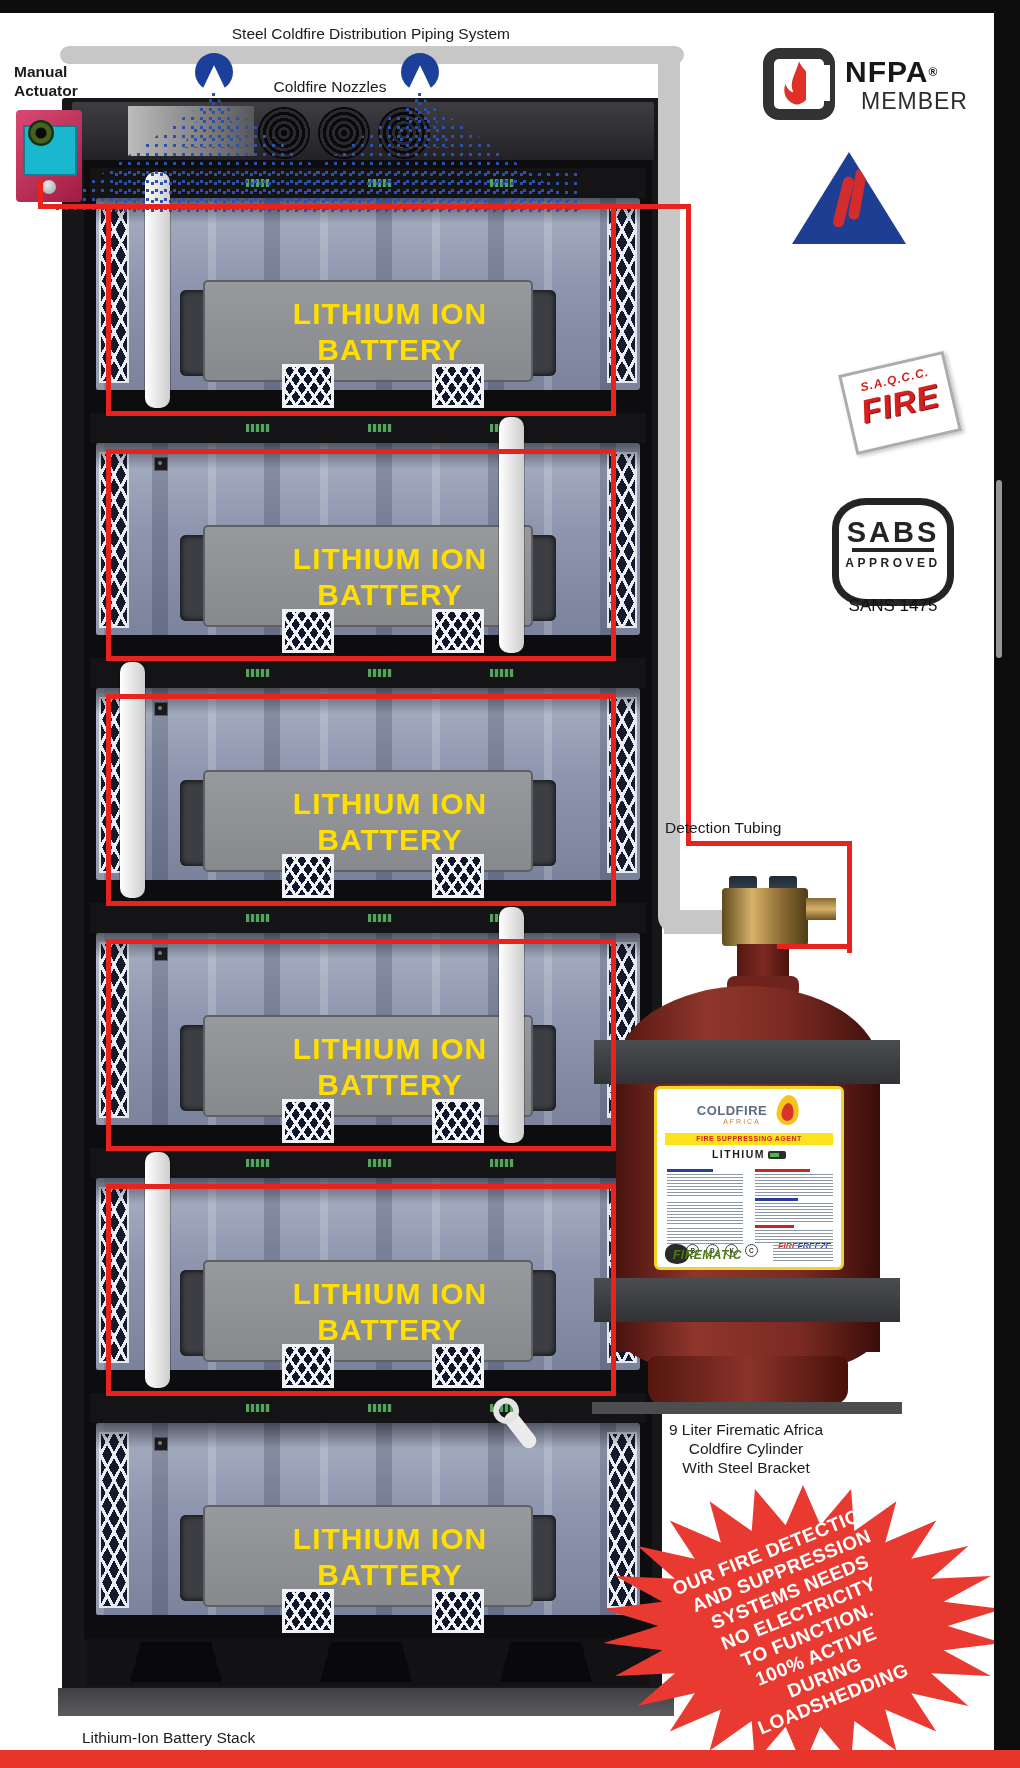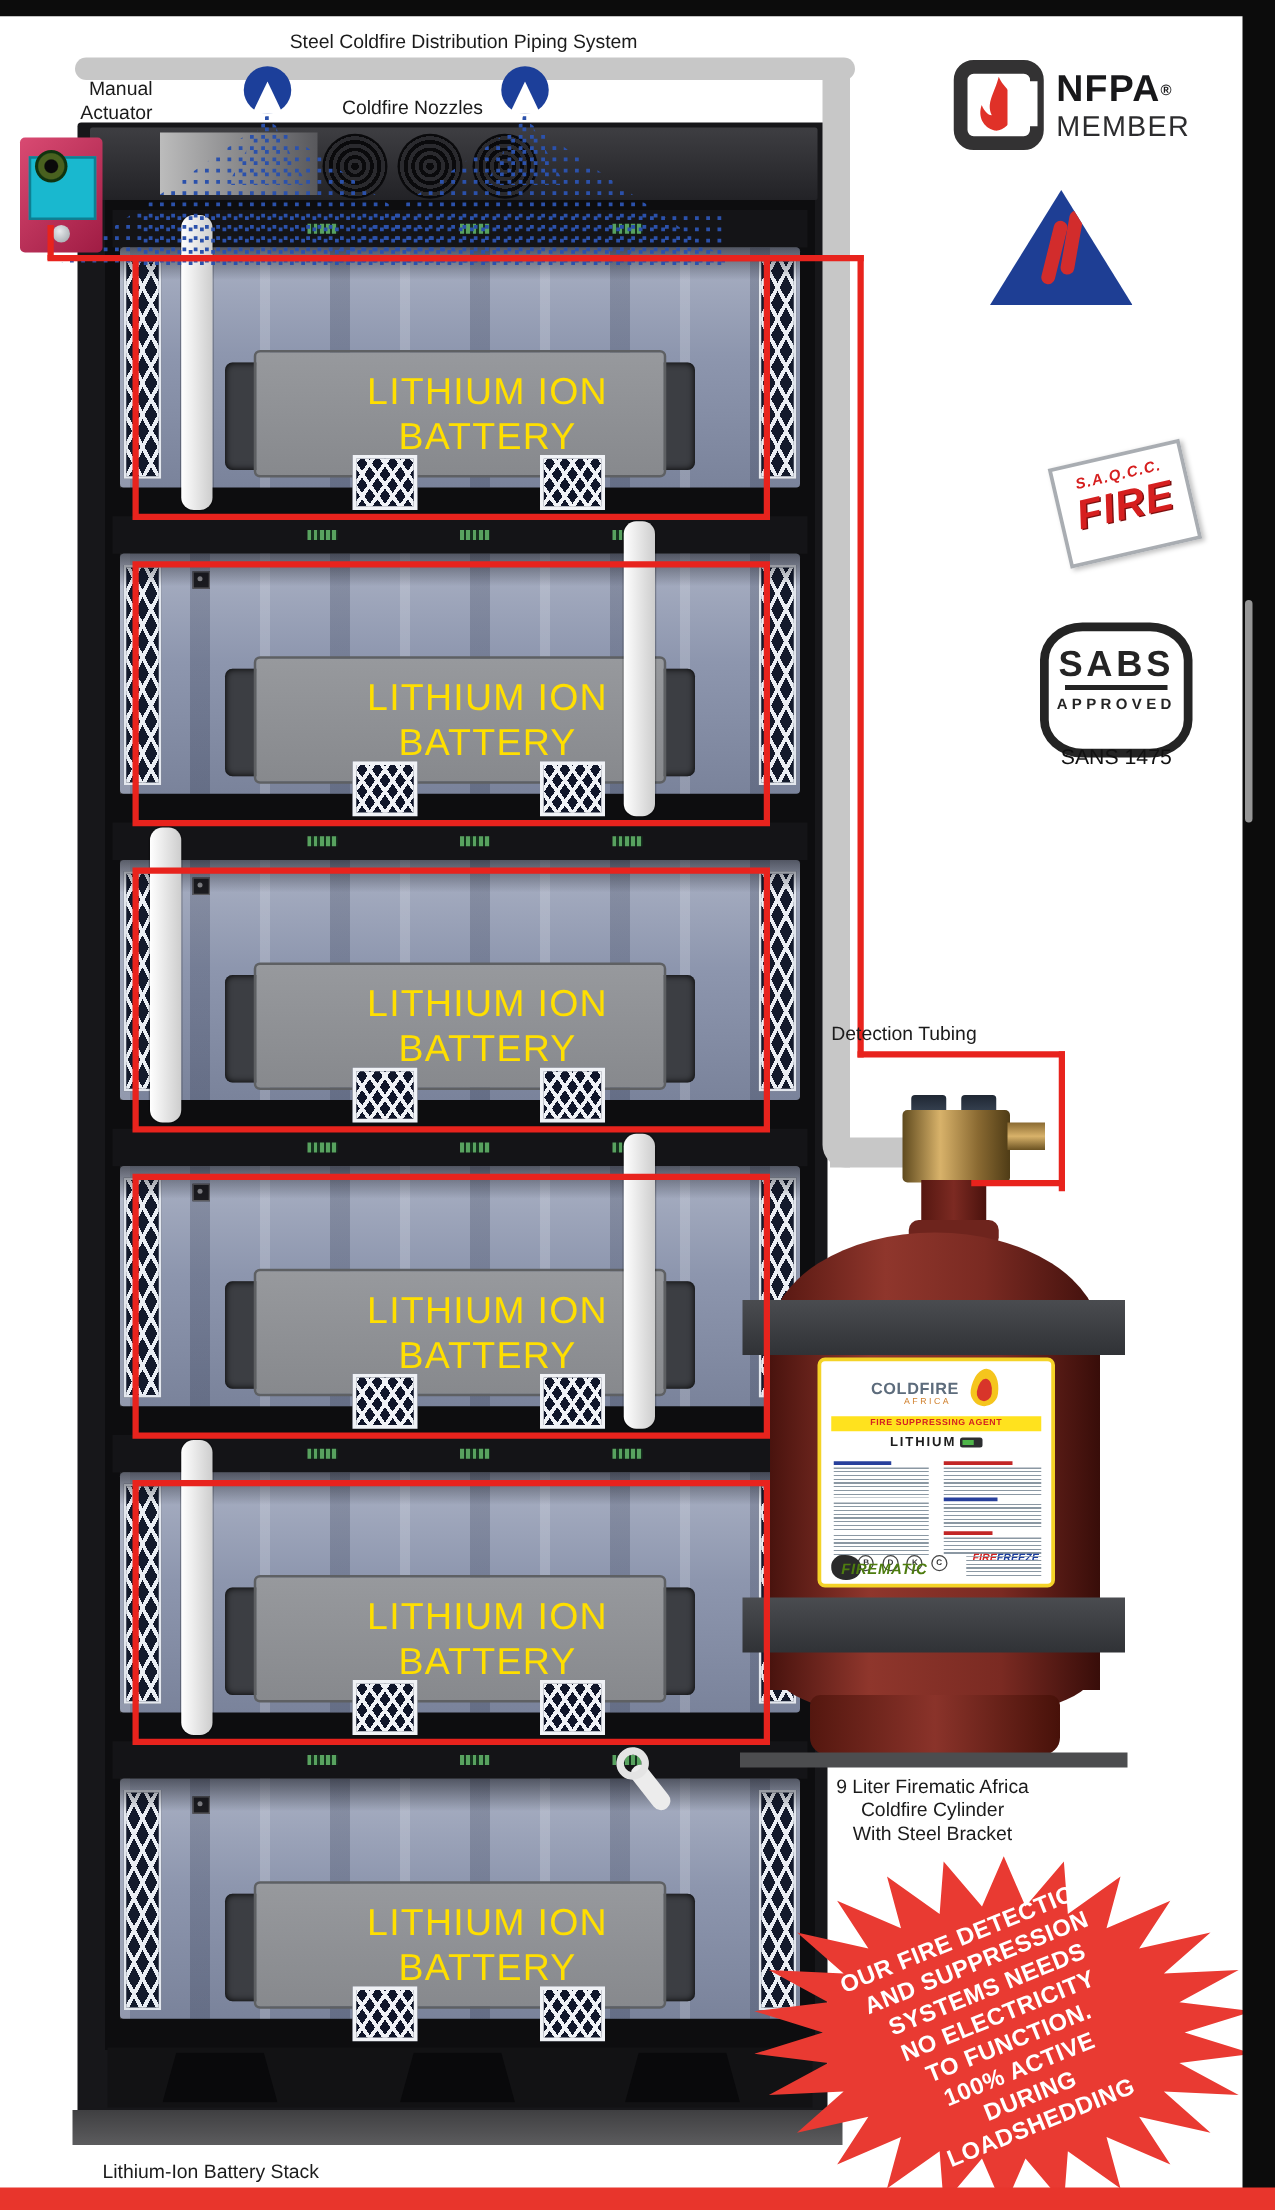--- a/index.html
+++ b/index.html
@@ -27,21 +27,21 @@
   .tick{position:absolute;top:11px;width:24px;height:8px;background:repeating-linear-gradient(90deg,#58a25f 0 3px,#14301d 3px 5px);}
   .mod-body{position:absolute;left:6px;right:6px;top:30px;height:192px;border-radius:3px;background:linear-gradient(180deg,#aab1c4 0%,#8d96ae 45%,#7a839b 100%);}
   .mod-body::before{content:"";position:absolute;inset:0;background:repeating-linear-gradient(90deg,rgba(255,255,255,.18) 0 8px,rgba(0,0,0,0) 8px 56px,rgba(18,26,50,.20) 56px 72px,rgba(0,0,0,0) 72px 112px);}
   .mod-body::after{content:"";position:absolute;left:0;right:0;top:0;height:26px;background:linear-gradient(180deg,rgba(10,12,20,.55),rgba(10,12,20,0));}
   .lattice{position:absolute;top:9px;width:26px;height:172px;background:#131a2c;border:2px solid #e3e7ee;background-image:repeating-linear-gradient(62deg,transparent 0 9px,#eaeef4 9px 12px),repeating-linear-gradient(-62deg,transparent 0 9px,#eaeef4 9px 12px);}
   .lat-l{left:3px;} .lat-r{right:3px;}
   .mini-lattice{position:absolute;top:166px;width:46px;height:38px;background:#10162a;border:3px solid #f0f2f6;background-image:repeating-linear-gradient(55deg,transparent 0 7px,#f0f2f6 7px 10px),repeating-linear-gradient(-55deg,transparent 0 7px,#f0f2f6 7px 10px);z-index:2;}
   .flange{position:absolute;top:92px;width:36px;height:86px;background:#3c3e43;border-radius:6px;box-shadow:inset 0 0 6px #000;}
   .fl-l{left:84px;} .fl-r{right:84px;}
   .plate{position:absolute;left:50%;top:82px;transform:translateX(-50%);width:330px;height:102px;background:linear-gradient(180deg,#97999d,#87898d);border:2px solid #5e6063;border-radius:5px;text-align:center;padding-top:14px;box-sizing:border-box;z-index:2;}
-  .plate-line{font-size:30px;font-weight:400;color:#ffdf00;line-height:36px;letter-spacing:1px;padding-left:44px;}
+  .plate-line{font-size:30px;font-weight:700;color:#ffdf00;line-height:36px;letter-spacing:1px;padding-left:44px;}
   .screw{position:absolute;left:58px;top:14px;width:12px;height:12px;background:#1b1b1f;border:1px solid #5c5c60;}
   .screw::after{content:"";position:absolute;left:3px;top:3px;width:4px;height:4px;border-radius:50%;background:#8a8a8e;}
   .cable{position:absolute;top:4px;width:25px;height:236px;border-radius:10px;background:linear-gradient(90deg,#ffffff,#cdcdcd);box-shadow:0 0 0 1px rgba(0,0,0,.25);z-index:4;}
   .hook{position:absolute;right:118px;top:16px;width:15px;height:42px;background:#ececec;border-radius:8px;transform:rotate(-38deg);z-index:4;}
   .hook::after{content:"";position:absolute;left:-5px;top:-16px;width:14px;height:14px;border:6px solid #e4e4e4;border-radius:50%;}
   
   .red{position:absolute;background:#e8231d;z-index:8;}
   .detect-box{position:absolute;left:106px;width:510px;height:212px;border:5px solid #e8231d;box-sizing:border-box;z-index:8;}
   
   .pipe{position:absolute;background:#c7c7c7;z-index:4;}
@@ -54,21 +54,21 @@
   .actuator{left:16px;top:110px;width:66px;height:92px;background:linear-gradient(135deg,#d94a72,#a01c44);border-radius:4px;z-index:7;}
   .act-panel{position:absolute;left:7px;top:15px;width:50px;height:47px;background:#19b8cf;border:2px solid #0e7f92;}
   .act-knob{position:absolute;left:12px;top:10px;width:26px;height:26px;border-radius:50%;background:radial-gradient(circle at 50% 50%,#0a0a0a 0 5px,#49611f 6px 10px,#10330f 11px);}
   .act-btn{position:absolute;left:26px;top:70px;width:14px;height:14px;border-radius:50%;background:radial-gradient(circle at 40% 35%,#e8ebed,#9aa0a5);}
   
   .nfpa-box{left:763px;top:48px;width:72px;height:72px;border:11px solid #333233;border-radius:16px;box-sizing:border-box;z-index:6;}
   .nfpa-notch{position:absolute;right:-6px;bottom:8px;width:24px;height:36px;background:#ffffff;}
   .nfpa-text{left:845px;top:56px;width:150px;z-index:6;}
   .nfpa-name{font-size:30px;font-weight:900;color:#18181a;letter-spacing:1px;line-height:32px;}
   .nfpa-reg{font-size:12px;vertical-align:top;font-weight:700;}
-  .nfpa-member{font-size:23px;color:#2c2c2e;letter-spacing:1px;line-height:26px;}
+  .nfpa-member{font-size:23px;color:#2c2c2e;letter-spacing:1px;line-height:26px;margin-left:16px;}
   .fpasa-tri{left:792px;top:152px;width:114px;height:92px;background:#1e3e94;clip-path:polygon(50% 0,100% 100%,0 100%);z-index:6;}
   .fpasa-flame{position:absolute;width:11px;height:52px;background:#d22c2c;border-radius:6px;}
   .fpasa-block{left:769px;top:244px;width:160px;text-align:center;z-index:6;color:#0f0f10;}
   .fpasa-acr{font-size:32px;font-weight:700;letter-spacing:2px;line-height:34px;}
   .fpasa-rule{width:152px;height:3px;background:#111;margin:1px auto 2px auto;}
   .fpasa-assoc{font-size:12.5px;font-weight:600;}
   .fpasa-region{font-size:7.5px;color:#222;margin-top:0px;}
   .fpasa-corp{font-size:10.5px;font-weight:700;margin-top:8px;}
   .saqcc{left:846px;top:362px;width:102px;height:76px;background:#fff;border:3px solid #a9adb2;box-shadow:2px 2px 4px rgba(0,0,0,.25);transform:rotate(-13deg);text-align:center;z-index:6;}
   .saqcc-top{font-size:12px;font-weight:900;font-style:italic;color:#d61f1f;letter-spacing:1px;margin-top:7px;}
@@ -120,21 +120,21 @@
 <body>
 
 <div id="stage">
 
   <div class="abs topbar"></div>
   <div class="abs rightbar"></div>
   <div class="abs bottombar"></div>
   <div class="abs scrollthumb"></div>
 
   <div class="lbl" style="left:170px;top:24px;width:340px;text-align:right;">Steel Coldfire Distribution Piping System</div>
-  <div class="lbl" style="left:30px;top:62px;width:92px;text-align:right;">Manual Actuator</div>
+  <div class="lbl" style="left:14px;top:62px;width:92px;text-align:left;font-weight:bold;">Manual Actuator</div>
   <div class="lbl" style="left:250px;top:77px;width:160px;text-align:center;">Coldfire Nozzles</div>
 
   <div class="pipe" style="left:60px;top:46px;width:624px;height:18px;border-radius:9px;"></div>
   <div class="pipe" style="left:658px;top:50px;width:22px;height:884px;border-radius:0 0 0 18px;"></div>
   <div class="pipe" style="left:664px;top:910px;width:80px;height:24px;"></div>
 
   <div class="abs cab-frame"></div>
   <div class="abs cab-vent"></div>
   <div class="abs vent-panel"></div>
   <div class="abs fan" style="left:258px;"></div>

